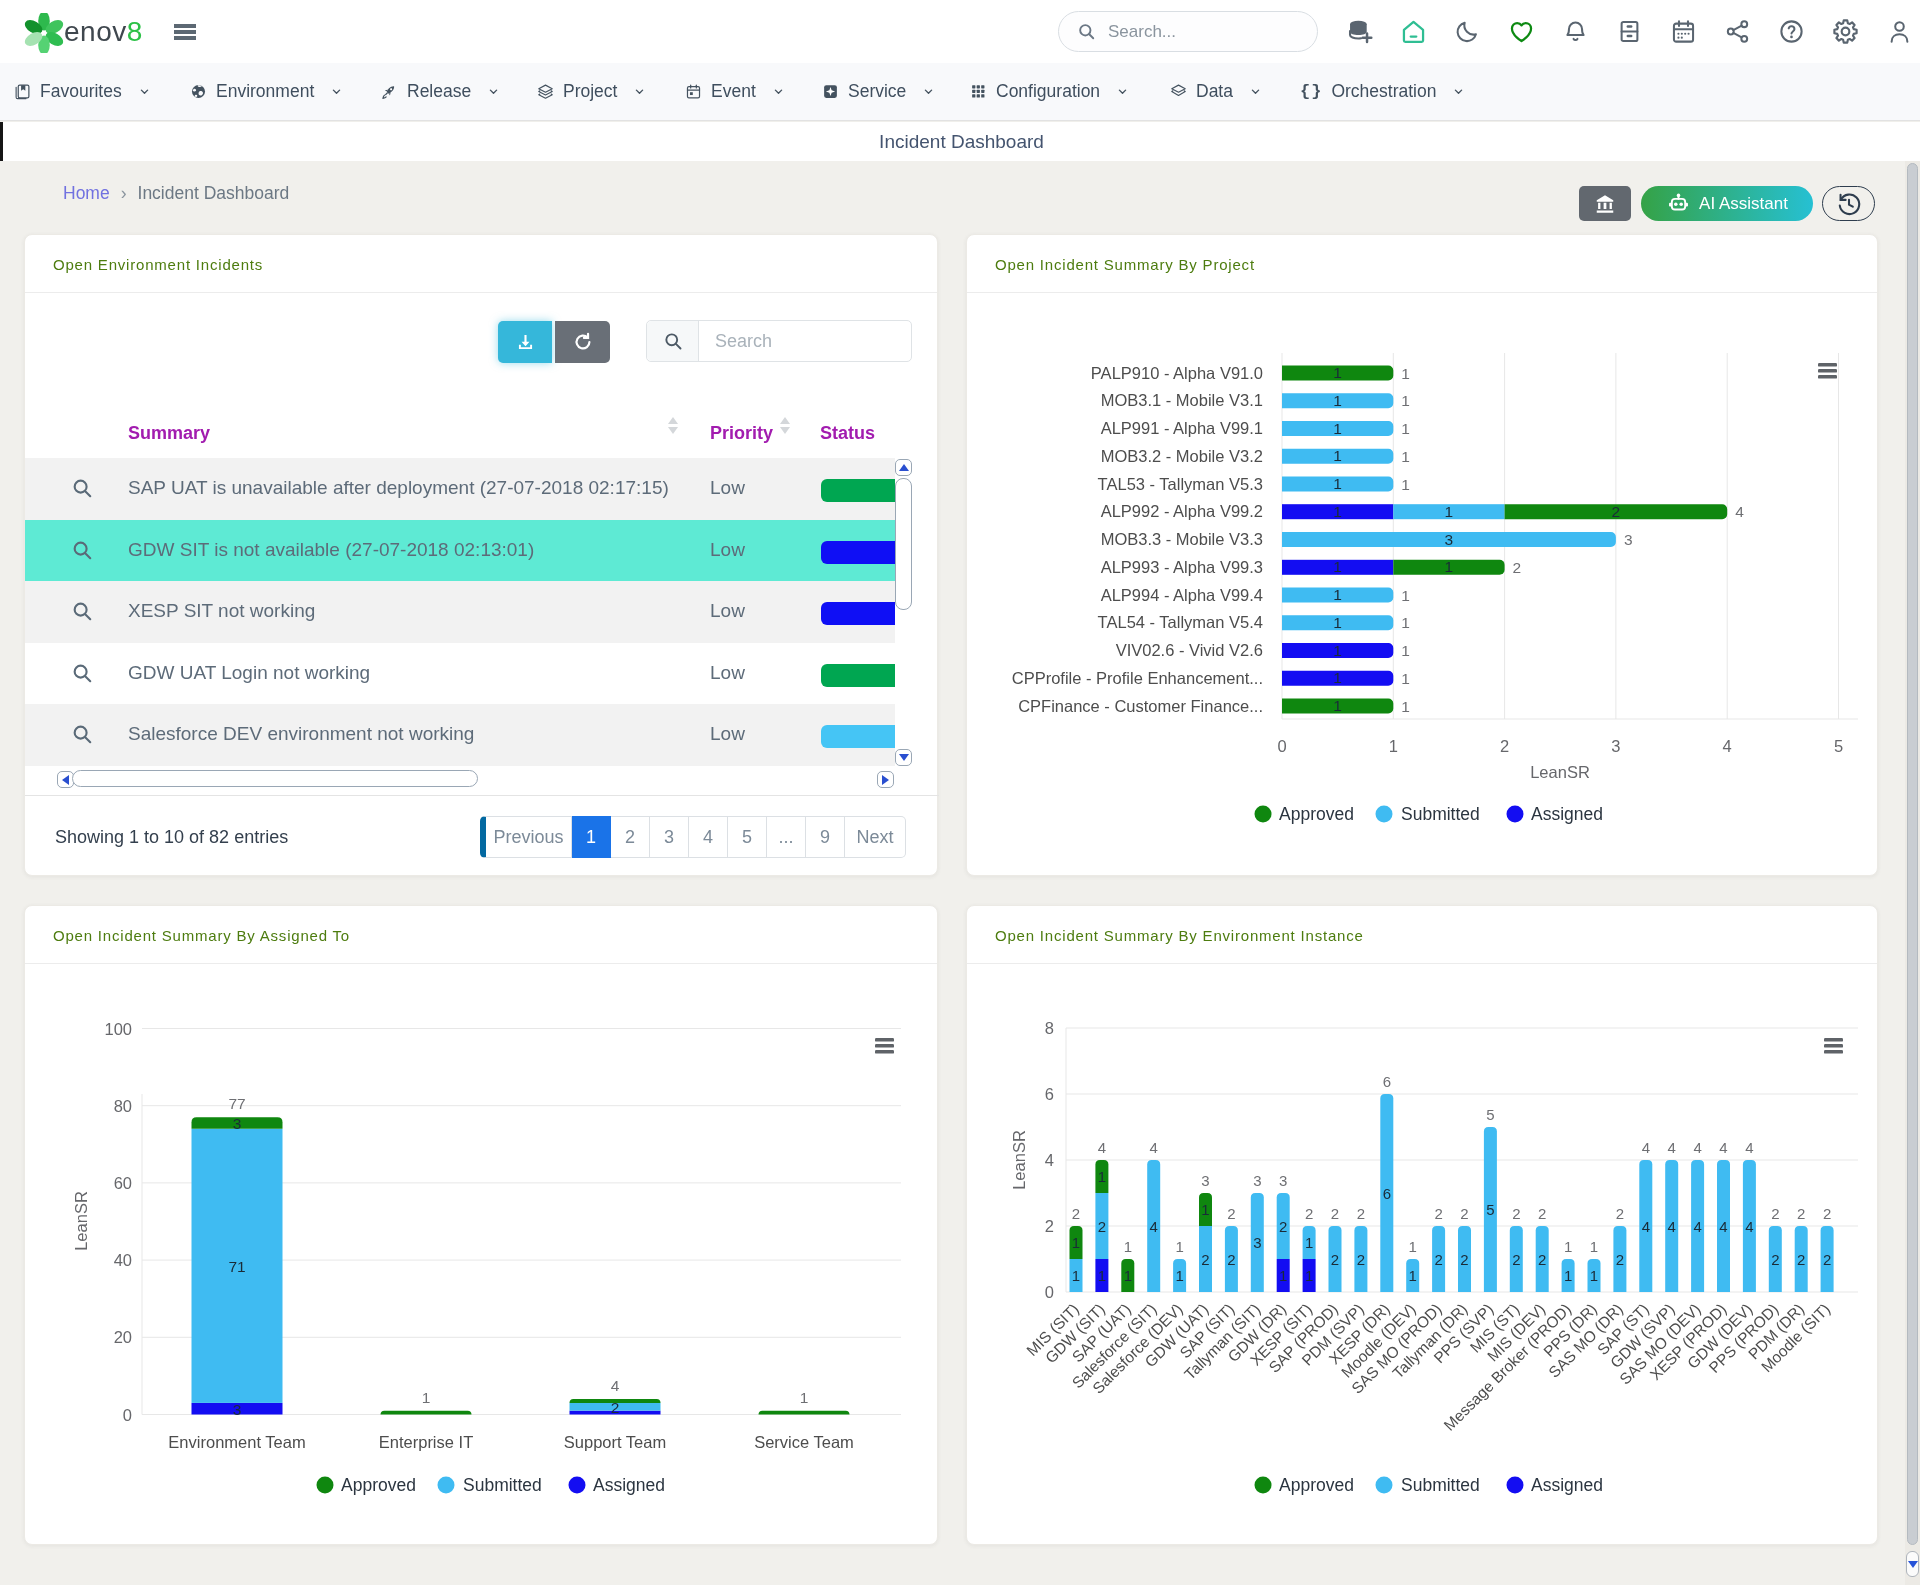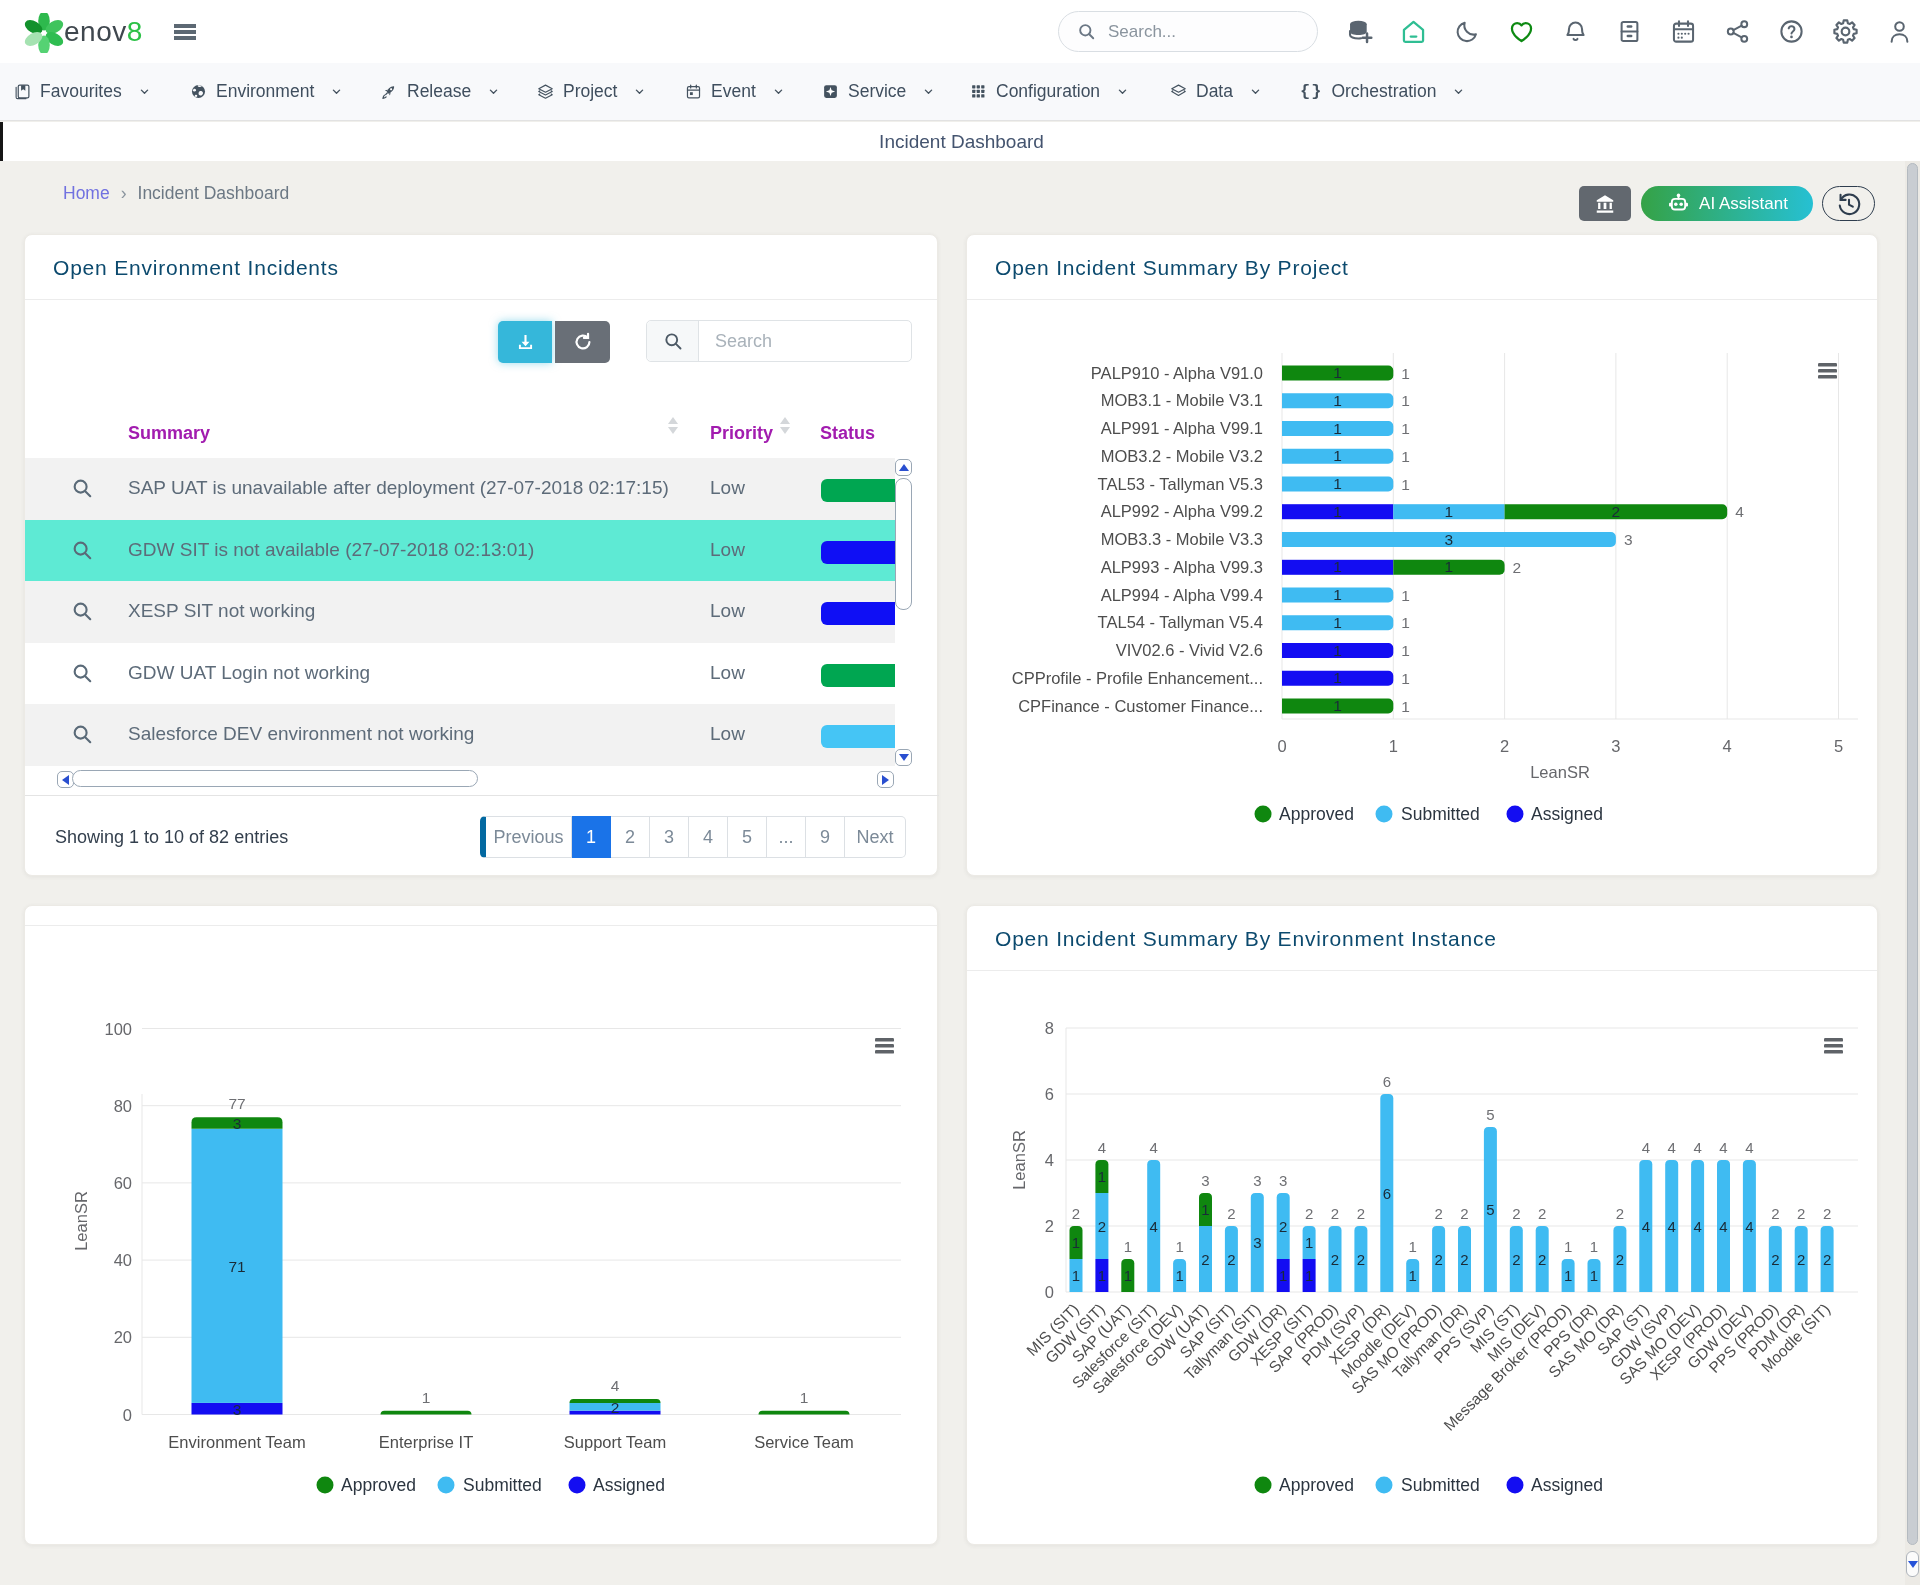--- a/index.html
+++ b/index.html
@@ -21,21 +21,21 @@
 .crumb { position:absolute; left:27px; top:183px; font-size:17.5px;margin-left:36px; }
 .crumb .home { color:#7171e0; }
 .crumb .sep { color:#8a949e; margin:0 11px; }
 .crumb .cur { color:#6c7884; }
 .actions { position:absolute; left:1579px; top:186px; display:flex; align-items:center; }
 .bankbtn { width:52px; height:35px; background:#62686f; border-radius:5px; display:flex; align-items:center; justify-content:center; }
 .aibtn { width:172px; height:35px; margin-left:10px; border-radius:18px; background:linear-gradient(90deg,#35a246,#26c0d3); color:#fff; font-size:17px; display:flex; align-items:center; justify-content:center; }
 .aibtn svg { margin-right:8px; }
 .histbtn { width:53px; height:35px; margin-left:9px; border-radius:18px; border:1.6px solid #2e3d4e; display:flex; align-items:center; justify-content:center; }
 .card { position:absolute; background:#fff; border-radius:8px; border:1px solid #eceae5; box-shadow:0 1px 4px rgba(60,60,60,.07); }
-.card h2 { font-size:21px; font-weight:400; color:#0c4a6e; padding:21px 12px 0 28px; letter-spacing:.8px; }
+.card h2 { font-size:15px; font-weight:400; color:#4d7c0f; padding:21px 12px 0 28px; letter-spacing:.8px; }
 .cardhr { margin-top:19px; border-bottom:1px solid #ececec; }
 #card1 { left:24px; top:234px; width:914px; height:642px; }
 #card2 { left:966px; top:234px; width:912px; height:642px; }
 #card3 { left:24px; top:905px; width:914px; height:640px; }
 #card4 { left:966px; top:905px; width:912px; height:640px; }
 .dlbtn { position:absolute; left:473px; top:86px; width:54px; height:42px; background:#35b7da; border-radius:5px 0 0 5px; display:flex; align-items:center; justify-content:center; box-shadow:0 0 8px rgba(53,183,218,.5); }
 .rfbtn { position:absolute; left:530px; top:86px; width:55px; height:42px; background:#696f77; border-radius:0 5px 5px 0; display:flex; align-items:center; justify-content:center; }
 .tsearch { position:absolute; left:621px; top:85px; width:266px; height:42px; border:1px solid #dfe3e6; border-radius:5px; display:flex; }
 .tsearch .pre { width:52px; background:#f6f8f9; border-right:1px solid #dfe3e6; border-radius:5px 0 0 5px; display:flex; align-items:center; justify-content:center; }
 .tsearch .inp { flex:1; display:flex; align-items:center; padding-left:16px; color:#a9b2ba; font-size:18px; }
@@ -538,20 +538,21 @@
         <text x="434" y="523" font-size="17.5" fill="#2b3540">Submitted</text>
         <circle cx="548" cy="517" r="8.5" fill="#130df2"></circle>
         <text x="564" y="523" font-size="17.5" fill="#2b3540">Assigned</text>
         <rect x="851" y="66" width="19" height="3.6" rx="1.2" fill="#5f6368"></rect>
         <rect x="851" y="72" width="19" height="3.6" rx="1.2" fill="#5f6368"></rect>
         <rect x="851" y="78" width="19" height="3.6" rx="1.2" fill="#5f6368"></rect>
       </svg></div>
 </div>
 
 <div class="card" id="card3">
+  <h2>Open Incident Summary By Assigned To</h2>
     <div class="cardhr"></div>
   <div class="chartbox" style="top:66px"><svg width="914" height="575" font-family="Liberation Sans, sans-serif">
         <line x1="117.0" y1="442.5" x2="876" y2="442.5" stroke="#e7e7e7" stroke-width="1"></line>
         <text x="107" y="448.5" font-size="16.5" fill="#66676b" text-anchor="end">0</text>
         <line x1="117.0" y1="365.3" x2="876" y2="365.3" stroke="#e7e7e7" stroke-width="1"></line>
         <text x="107" y="371.3" font-size="16.5" fill="#66676b" text-anchor="end">20</text>
         <line x1="117.0" y1="288.1" x2="876" y2="288.1" stroke="#e7e7e7" stroke-width="1"></line>
         <text x="107" y="294.1" font-size="16.5" fill="#66676b" text-anchor="end">40</text>
         <line x1="117.0" y1="210.9" x2="876" y2="210.9" stroke="#e7e7e7" stroke-width="1"></line>
         <text x="107" y="216.9" font-size="16.5" fill="#66676b" text-anchor="end">60</text>

